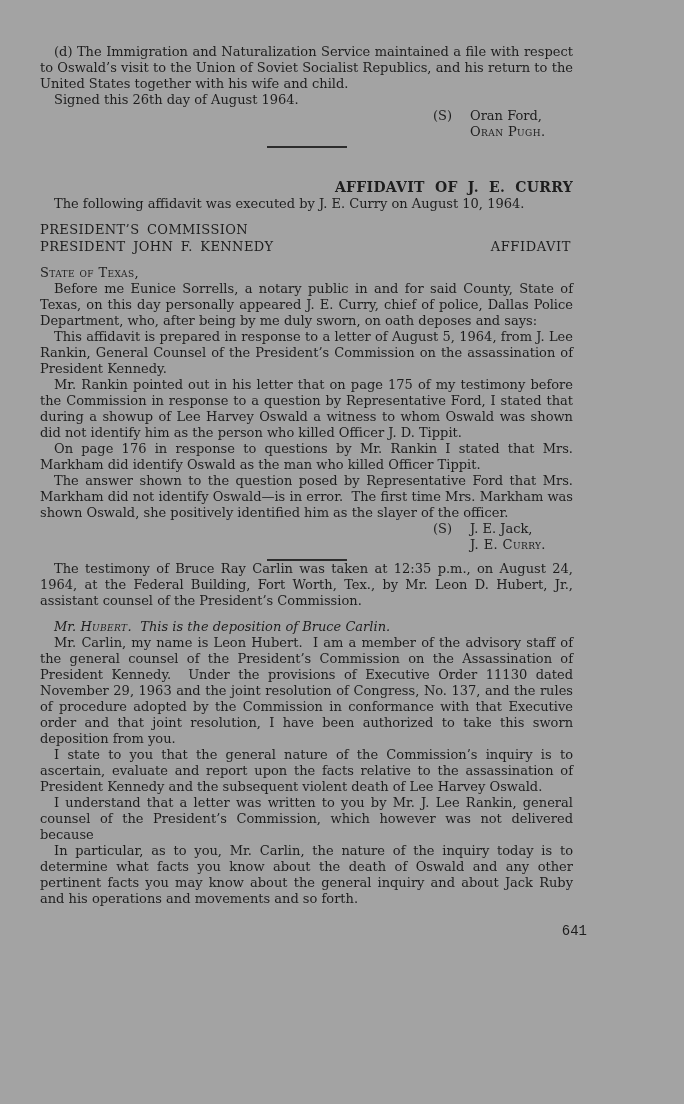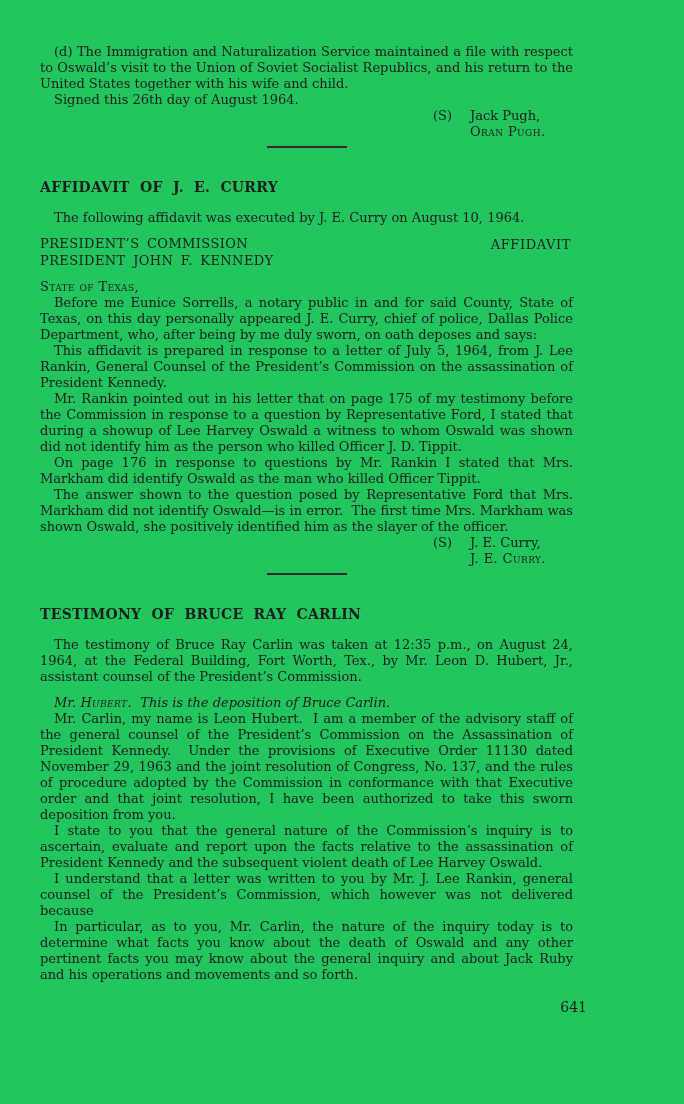--- a/index.html
+++ b/index.html
@@ -5,21 +5,21 @@
   html, body {
     margin: 0;
     padding: 0;
     background: #e8e8e6;
   }
   .page {
     position: relative;
     width: 684px;
     height: 1104px;
     box-sizing: border-box;
-    background: #22c55e;
+    background: #a3a3a3;
     color: #1d1d1d;
     font-family: "DejaVu Serif", "Liberation Serif", serif;
     font-size: 13px;
     line-height: 16px;
     padding: 44px 111px 0 40px;
     overflow: hidden;
   }
   .para {
     margin: 0;
     text-align: justify;
@@ -38,66 +38,66 @@
   .sc { font-variant: small-caps; letter-spacing: 0.4px; }
   .italic { font-style: italic; }
   .divider {
     width: 80px;
     border-top: 2px solid #2c2c2c;
     margin: 6px auto 0 auto;
     height: 0;
   }
   .heading {
     margin: 30px 0 0 0;
-    text-align: left;
+    text-align: right;
     font-weight: bold;
     font-size: 14px;
     line-height: 18px;
     letter-spacing: 0.3px;
     word-spacing: 5px;
   }
   .intro {
-    margin-top: 14px;
   }
   .commission {
     position: relative;
     margin-top: 9px;
     line-height: 17px;
     letter-spacing: 0.4px;
     word-spacing: 3px;
   }
   .affidavit-label {
     position: absolute;
-    top: 1px;
+    top: 17px;
     right: 2px;
     letter-spacing: 0.6px;
   }
   .venue {
     margin-top: 10px;
     line-height: 16px;
   }
   .body-block { margin-top: 0; }
   .speaker-para { margin-top: 10px; font-style: italic; }
   .page-number {
     margin-top: 16px;
     margin-right: -14px;
     text-align: right;
     font-size: 14px;
+    font-family: Liberation Mono, monospace;
   }
 </style>
 </head>
 <body>
 
 <div class="page">
 
   <p class="para">(d) The Immigration and Naturalization Service maintained a file with respect to Oswald’s visit to the Union of Soviet Socialist Republics, and his return to the United States together with his wife and child.</p>
   <p class="para">Signed this 26th day of August 1964.</p>
 
   <div class="sig">
-    <div class="sig-line"><span class="sig-s">(S)</span><span>Jack Pugh,</span></div>
+    <div class="sig-line"><span class="sig-s">(S)</span><span>Oran Ford,</span></div>
     <div class="sig-line"><span class="sig-s"></span><span class="sc">Oran Pugh.</span></div>
   </div>
 
   <div class="divider"></div>
 
   <h2 class="heading">AFFIDAVIT OF J. E. CURRY</h2>
 
   <p class="para intro">The following affidavit was executed by J. E. Curry on August 10, 1964.</p>
 
   <div class="commission">
@@ -105,34 +105,33 @@
     <div>PRESIDENT JOHN F. KENNEDY</div>
     <span class="affidavit-label">AFFIDAVIT</span>
   </div>
 
   <div class="venue">
     <div class="sc">State of Texas,</div>
   </div>
 
   <div class="body-block">
     <p class="para">Before me Eunice Sorrells, a notary public in and for said County, State of Texas, on this day personally appeared J. E. Curry, chief of police, Dallas Police Department, who, after being by me duly sworn, on oath deposes and says:</p>
-    <p class="para">This affidavit is prepared in response to a letter of July 5, 1964, from J. Lee Rankin, General Counsel of the President’s Commission on the assassination of President Kennedy.</p>
+    <p class="para">This affidavit is prepared in response to a letter of August 5, 1964, from J. Lee Rankin, General Counsel of the President’s Commission on the assassination of President Kennedy.</p>
     <p class="para">Mr. Rankin pointed out in his letter that on page 175 of my testimony before the Commission in response to a question by Representative Ford, I stated that during a showup of Lee Harvey Oswald a witness to whom Oswald was shown did not identify him as the person who killed Officer J. D. Tippit.</p>
     <p class="para">On page 176 in response to questions by Mr. Rankin I stated that Mrs. Markham did identify Oswald as the man who killed Officer Tippit.</p>
     <p class="para">The answer shown to the question posed by Representative Ford that Mrs. Markham did not identify Oswald—is in error.  The first time Mrs. Markham was shown Oswald, she positively identified him as the slayer of the officer.</p>
   </div>
 
   <div class="sig">
-    <div class="sig-line"><span class="sig-s">(S)</span><span>J. E. Curry,</span></div>
+    <div class="sig-line"><span class="sig-s">(S)</span><span>J. E. Jack,</span></div>
     <div class="sig-line"><span class="sig-s"></span><span class="sc">J. E. Curry.</span></div>
   </div>
 
   <div class="divider"></div>
 
-  <h2 class="heading">TESTIMONY OF BRUCE RAY CARLIN</h2>
 
   <p class="para intro">The testimony of Bruce Ray Carlin was taken at 12:35 p.m., on August 24, 1964, at the Federal Building, Fort Worth, Tex., by Mr. Leon D. Hubert, Jr., assistant counsel of the President’s Commission.</p>
 
   <p class="para speaker-para"><span>Mr. </span><span class="sc">Hubert.</span><span>  </span><span>This is the deposition of Bruce Carlin.</span></p>
 
   <div class="body-block">
     <p class="para">Mr. Carlin, my name is Leon Hubert.  I am a member of the advisory staff of the general counsel of the President’s Commission on the Assassination of President Kennedy.  Under the provisions of Executive Order 11130 dated November 29, 1963 and the joint resolution of Congress, No. 137, and the rules of procedure adopted by the Commission in conformance with that Executive order and that joint resolution, I have been authorized to take this sworn deposition from you.</p>
     <p class="para">I state to you that the general nature of the Commission’s inquiry is to ascertain, evaluate and report upon the facts relative to the assassination of President Kennedy and the subsequent violent death of Lee Harvey Oswald.</p>
     <p class="para">I understand that a letter was written to you by Mr. J. Lee Rankin, general counsel of the President’s Commission, which however was not delivered because</p>
     <p class="para">In particular, as to you, Mr. Carlin, the nature of the inquiry today is to determine what facts you know about the death of Oswald and any other pertinent facts you may know about the general inquiry and about Jack Ruby and his operations and movements and so forth.</p>

